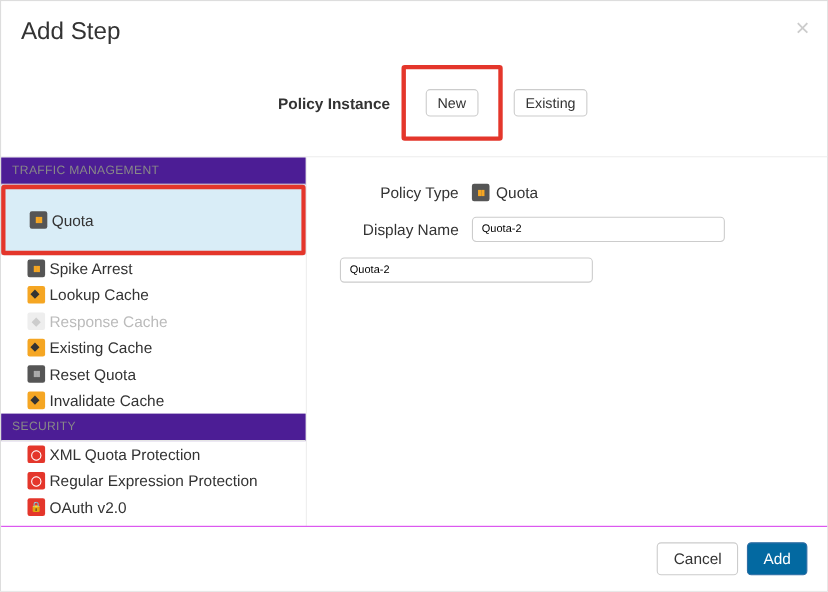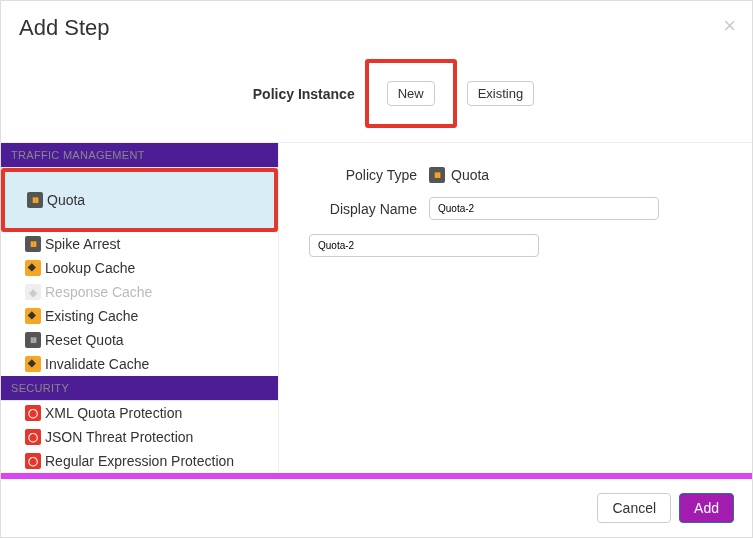--- a/index.html
+++ b/index.html
@@ -160,21 +160,21 @@
   color: #333;
 }
 .form-input {
   border: 1px solid #ccc;
   border-radius: 4px;
   padding: 5px 8px;
   font-size: 10px;
   width: 230px;
 }
 .dialog-footer {
-  border-top: 6px solid #d946ef;
+  border-top: 1px solid #d946ef;
   padding: 14px 18px;
   display: flex;
   justify-content: flex-end;
   gap: 8px;
   position: absolute;
   bottom: 0;
   left: 0;
   right: 0;
   background:#fff;
   align-items:center;
@@ -182,21 +182,21 @@
 .btn {
   font-size: 14px;
   padding: 6px 14px;
   border-radius: 4px;
   cursor: pointer;
   border: 1px solid #ccc;
   background: #fff;
   color: #333;
 }
 .btn-primary {
-  background: #a21caf;
+  background: #0369a1;
   border-color: #2e6da4;
   color: #fff;
 }
 </style>
 </head>
 <body>
 
 <div class="dialog">
   <div class="dialog-header">
     <div class="dialog-title">Add Step</div>
@@ -250,24 +250,20 @@
       </div>
 
       <div class="category-header">SECURITY</div>
 
       <div class="policy-item">
         <span class="icon-box icon-sec-red"></span>
         <span>XML Quota Protection</span>
       </div>
       <div class="policy-item">
         <span class="icon-box icon-sec-red"></span>
-        <span>JSON Threat Protection</span>
-      </div>
-      <div class="policy-item">
-        <span class="icon-box icon-sec-red"></span>
         <span>Regular Expression Protection</span>
       </div>
       <div class="policy-item">
         <span class="icon-box icon-oauth"></span>
         <span>OAuth v2.0</span>
       </div>
     </div>
 
     <div class="form-panel">
       <div class="form-row">

